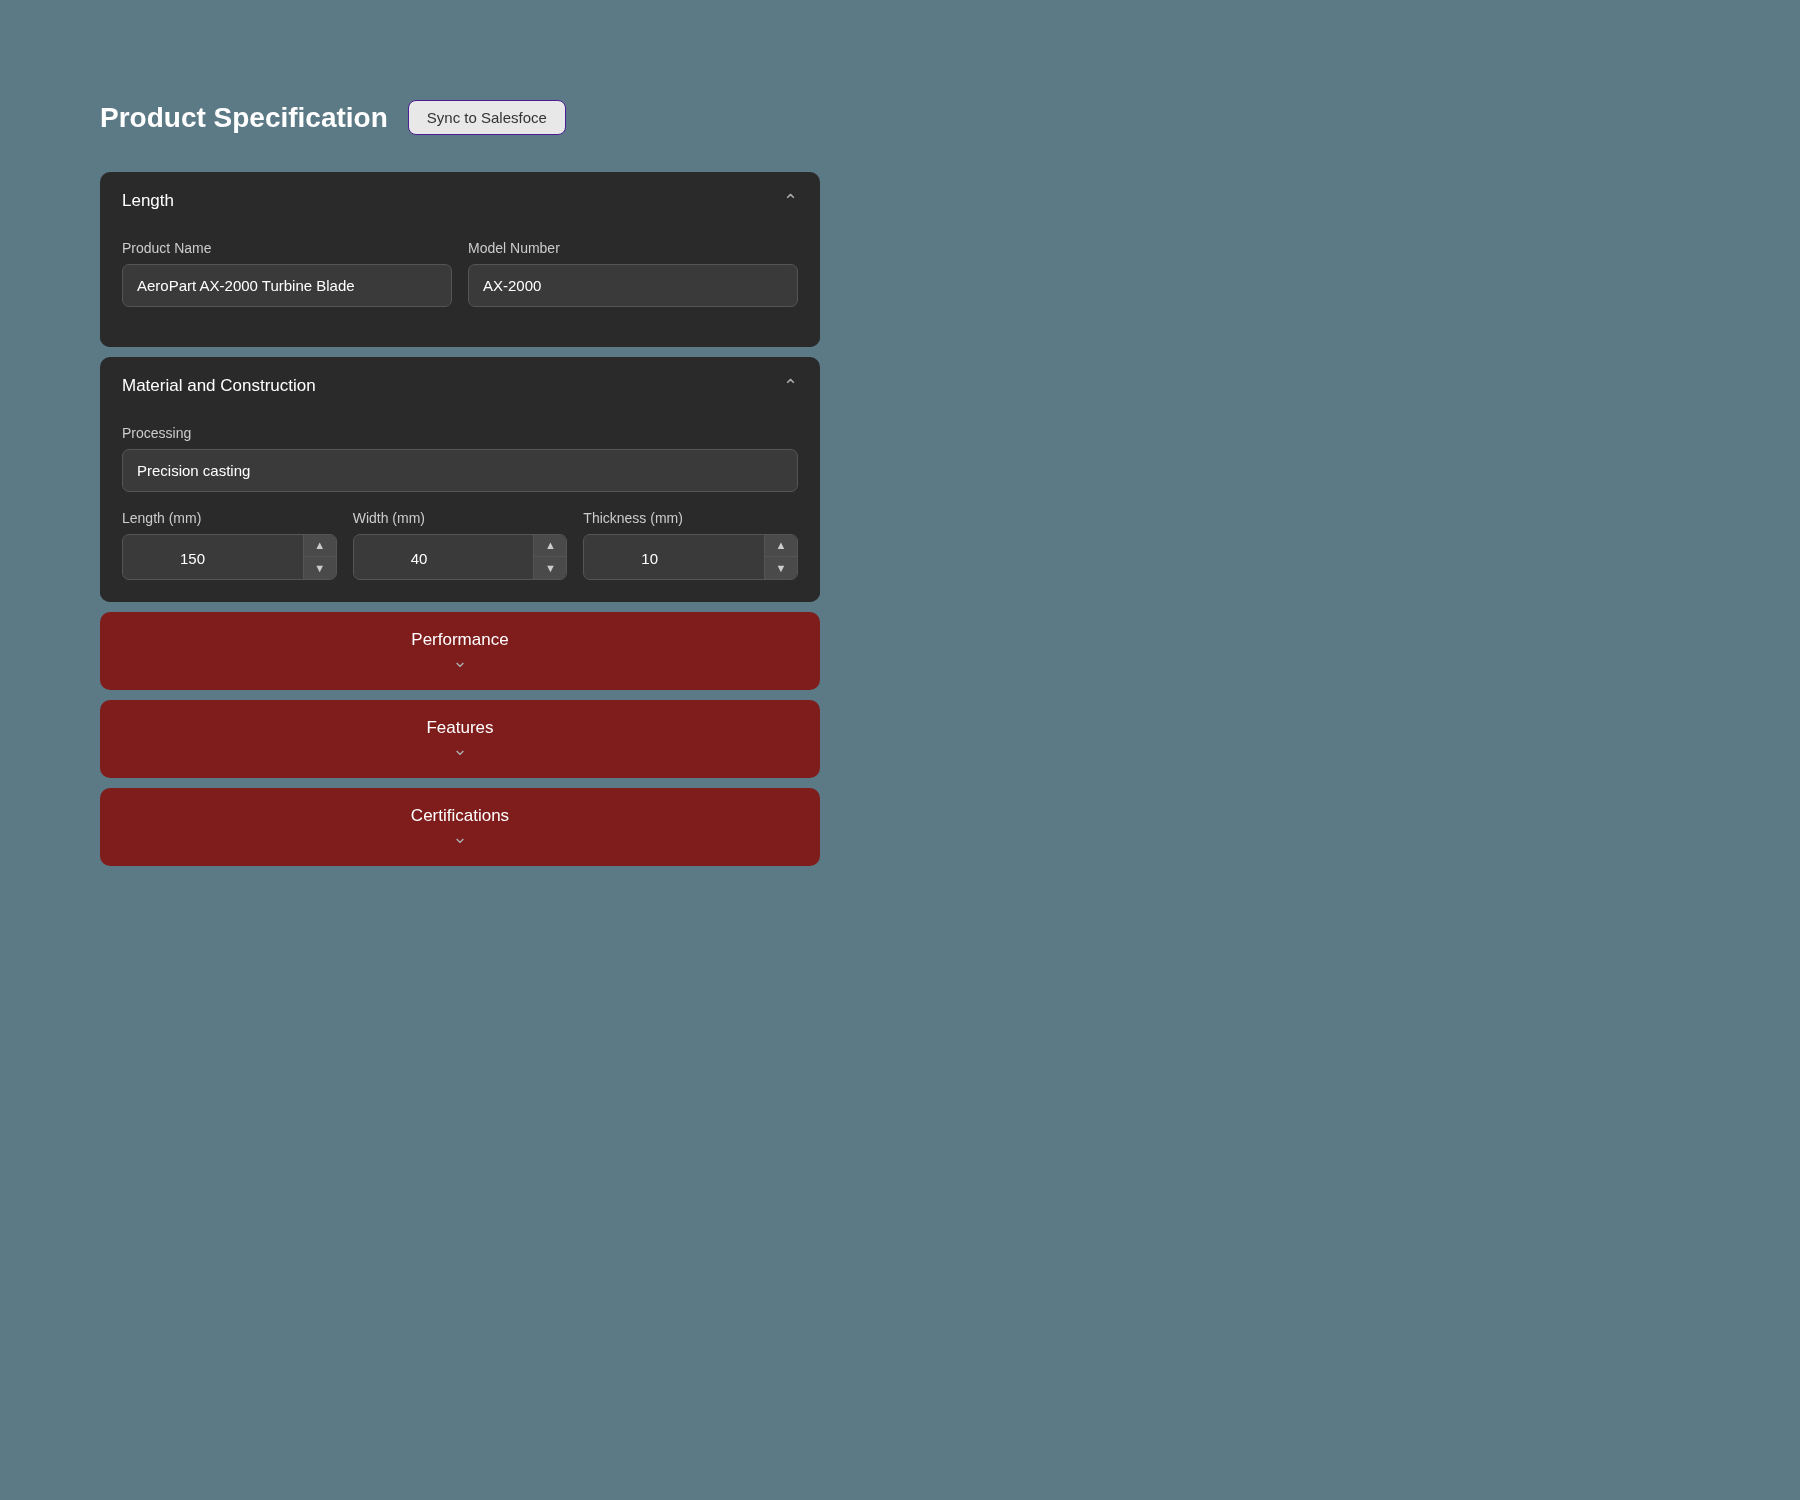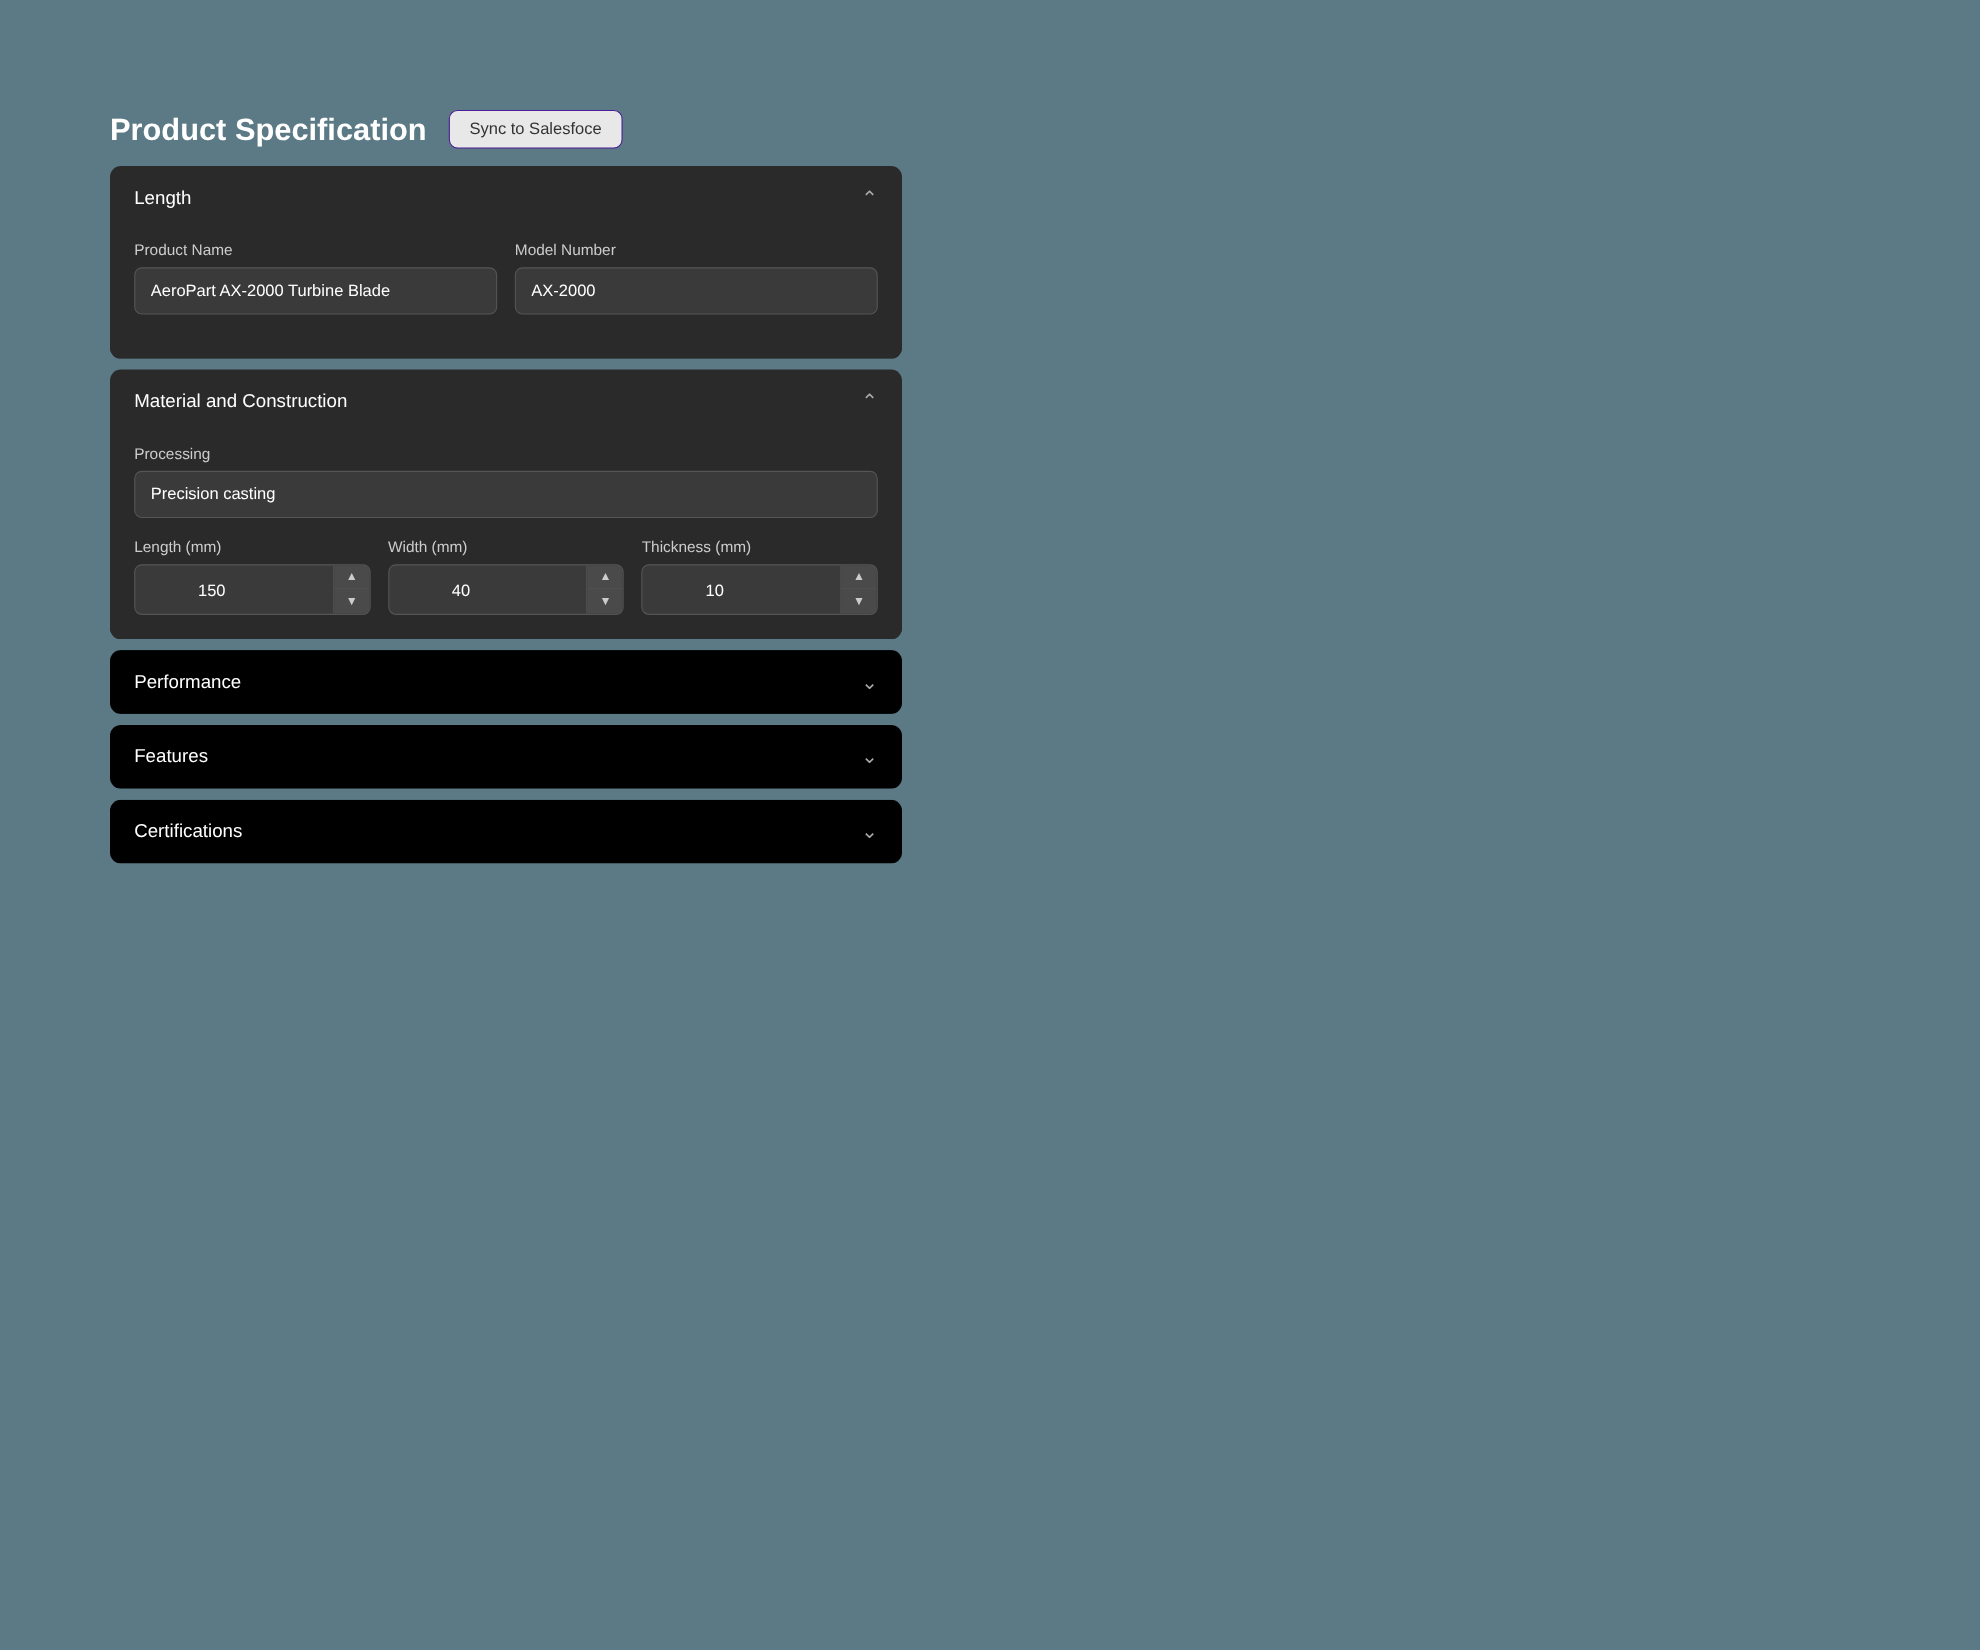--- a/index.html
+++ b/index.html
@@ -20,21 +20,21 @@
     }
 
     .page-container {
       width: 720px;
     }
 
     .page-header {
       display: flex;
       align-items: center;
       gap: 20px;
-      margin-bottom: 16px;
+      margin-bottom: 37px;
     }
 
     .page-title {
       font-size: 28px;
       font-weight: 700;
       color: #ffffff;
     }
 
     .sync-button {
       background: #e8e8e8;
@@ -158,21 +158,22 @@
       display: flex;
       flex-direction: column;
       flex: 1;
     }
 
     .collapsed-accordion {
       background: #282828;
     }
 
     .collapsed-accordion .accordion-header {
-      background: #000000;
+      background: #7f1d1d;
+      flex-direction: column;
     }
   </style>
 </head>
 <body>
 
 <div class="page-container">
 
   <div class="page-header">
     <h1 class="page-title">Product Specification</h1>
     <button class="sync-button">Sync to Salesfoce</button>

